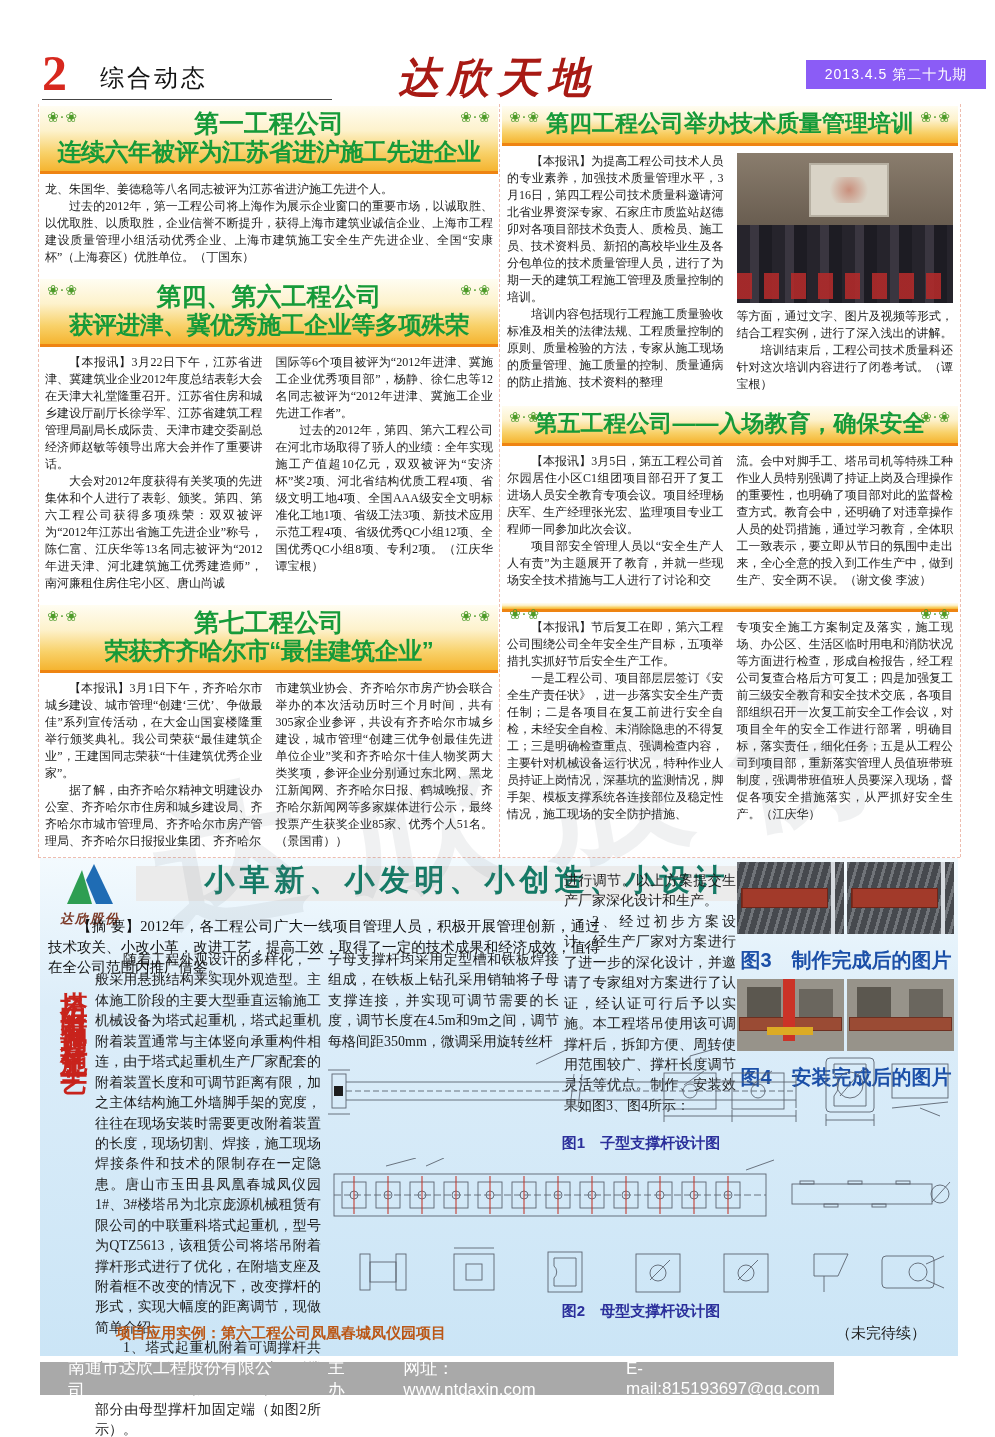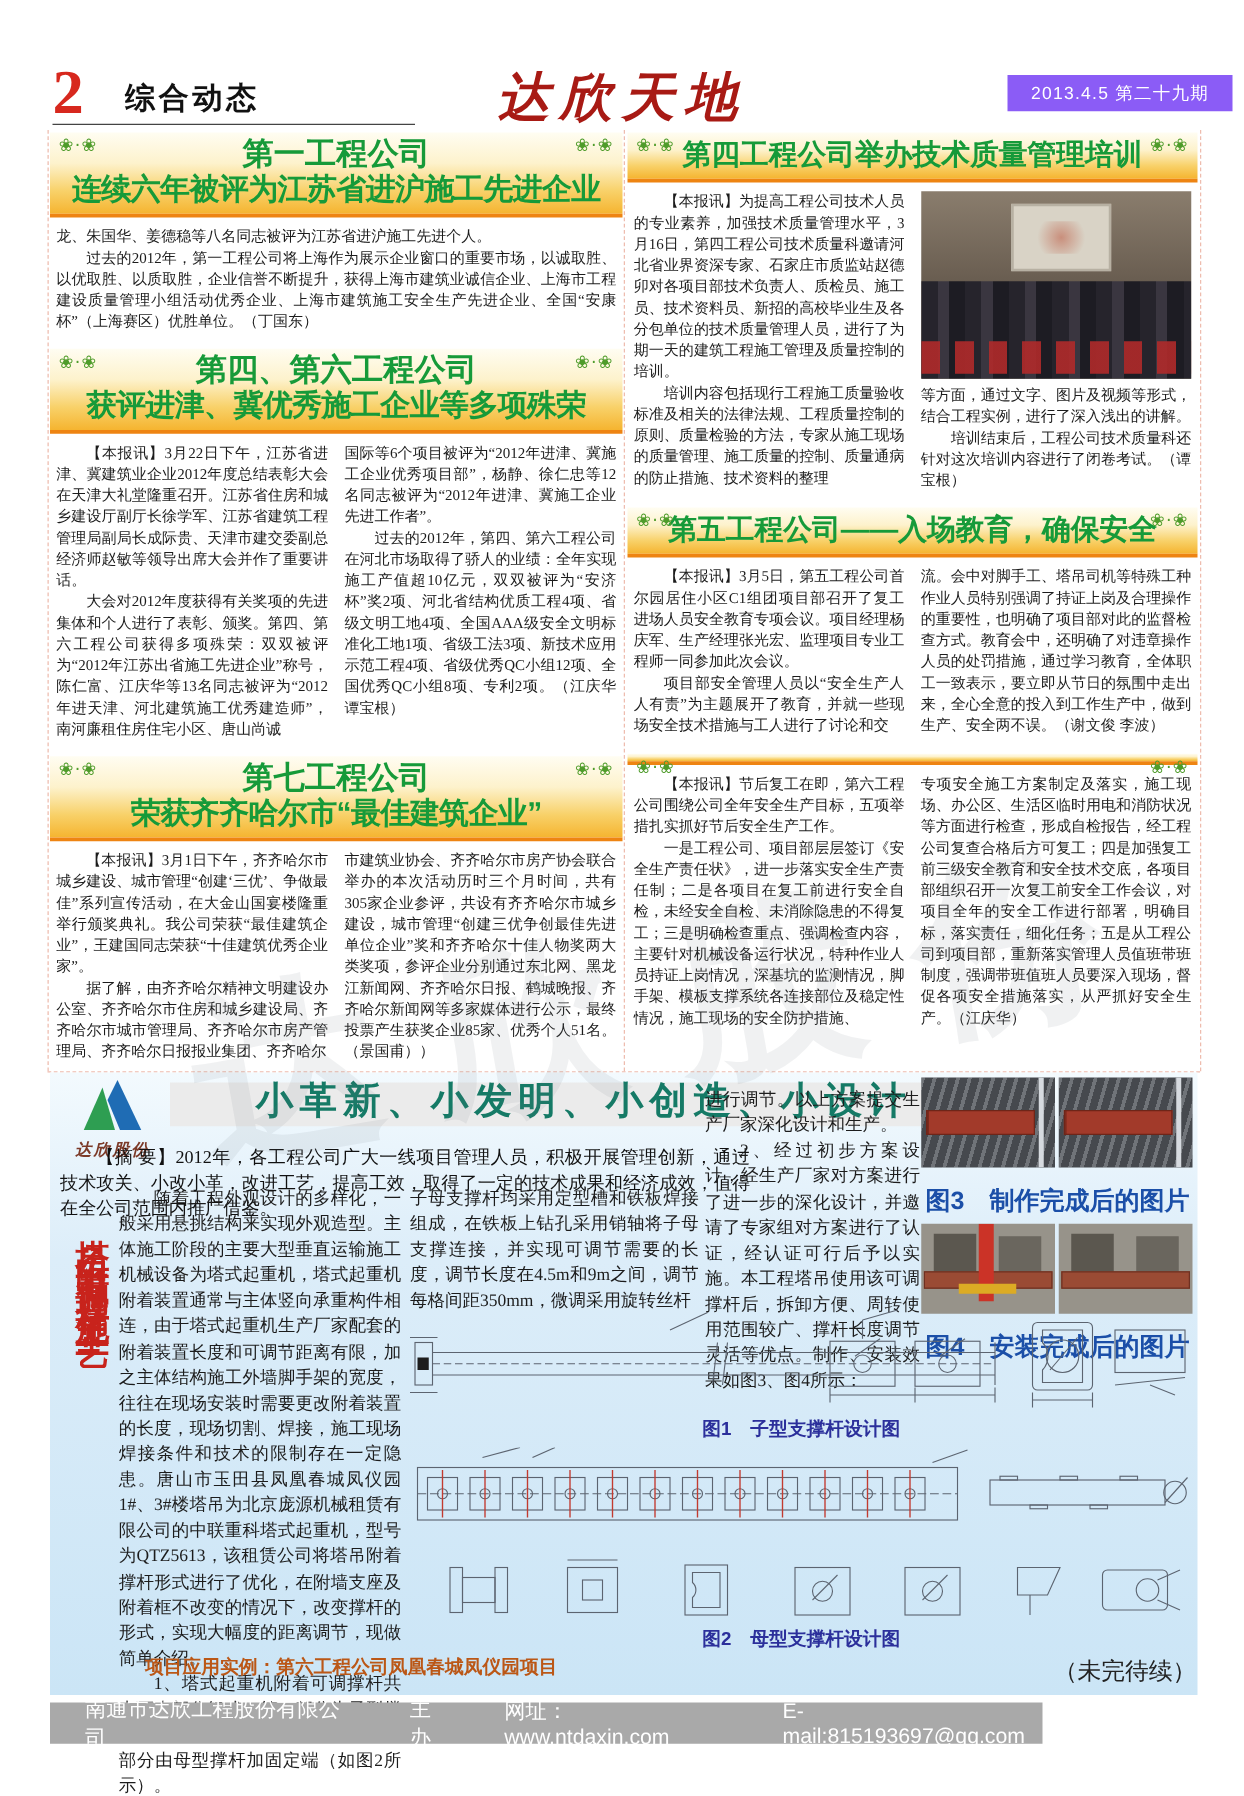--- a/index.html
+++ b/index.html
@@ -2,21 +2,21 @@
 <html><head>
 <meta charset="utf-8">
 <style>
   * { margin:0; padding:0; box-sizing:border-box; }
   html,body { background:#ffffff; }
   body { font-family:"Liberation Serif","DejaVu Serif",serif; }
   .page { position:relative; width:995px; height:1437px; background:#fff; overflow:hidden; }
 
   
   .page-num { position:absolute; left:42px; top:48px; font-family:"Liberation Serif",serif; font-size:50px; font-weight:bold; color:#d7281e; line-height:1; }
-  .section-name { position:absolute; left:100px; top:62px; font-size:24px; font-weight:bold; color:#111; letter-spacing:3px; font-family:"Liberation Sans",sans-serif; }
+  .section-name { position:absolute; left:100px; top:62px; font-size:24px; font-weight:normal; color:#111; letter-spacing:3px; font-family:"Liberation Sans",sans-serif; }
   .header-rule { position:absolute; left:42px; top:99px; width:290px; border-bottom:1px solid #444; }
   .masthead { position:absolute; left:0; top:50px; width:995px; text-align:center; font-size:42px; font-weight:bold; font-style:italic; color:#a81a14; letter-spacing:8px; font-family:"Liberation Serif",serif; }
   .issue-badge { position:absolute; left:806px; top:60px; width:180px; height:29px; background:#8b5cf6; color:#fff; font-size:14px; font-family:"Liberation Sans",sans-serif; display:flex; align-items:center; justify-content:center; letter-spacing:1px; }
 
   
   .vdash { position:absolute; top:104px; height:753px; border-left:1px dashed #eebcae; }
   .hdash { position:absolute; left:38px; top:857px; width:922px; border-top:1px dashed #eebcae; }
 
   
   .col-left  { position:absolute; left:40px;  top:106px; width:458px; }
@@ -85,21 +85,21 @@
 
   
   .drawing { position:absolute; }
   .d1 { left:286px; top:186px; width:630px; height:96px; }
   .d2 { left:286px; top:300px; width:630px; height:148px; }
   .d-caption { position:absolute; width:630px; text-align:center; font-family:"Liberation Sans",sans-serif;
         font-weight:bold; font-size:15px; color:#2b2f9b; }
   .cap1 { left:286px; top:276px; }
   .cap2 { left:286px; top:444px; }
   .f-app { position:absolute; left:76px; top:466px; font-family:"Liberation Sans",sans-serif; font-weight:bold; font-size:15px; color:#bb5716; }
-  .f-tbc { position:absolute; right:1px; top:466px; font-size:19px; color:#222; }
+  .f-tbc { position:absolute; right:32px; top:466px; font-size:15px; color:#222; }
 
   
   .wm { position:absolute; left:150px; top:700px; width:800px; font-size:150px; font-weight:bold;
         color:rgba(110,115,125,0.10); letter-spacing:45px; transform:rotate(-10deg); pointer-events:none; z-index:5;
         font-family:"Liberation Serif",serif; }
 
   
   .footer { position:absolute; left:40px; top:1362px; width:794px; height:33px; background:#a9a9a9;
         color:#fff; display:flex; align-items:center; font-family:"Liberation Sans",sans-serif; font-size:17px; }
   .footer span { margin-left:42px; }

